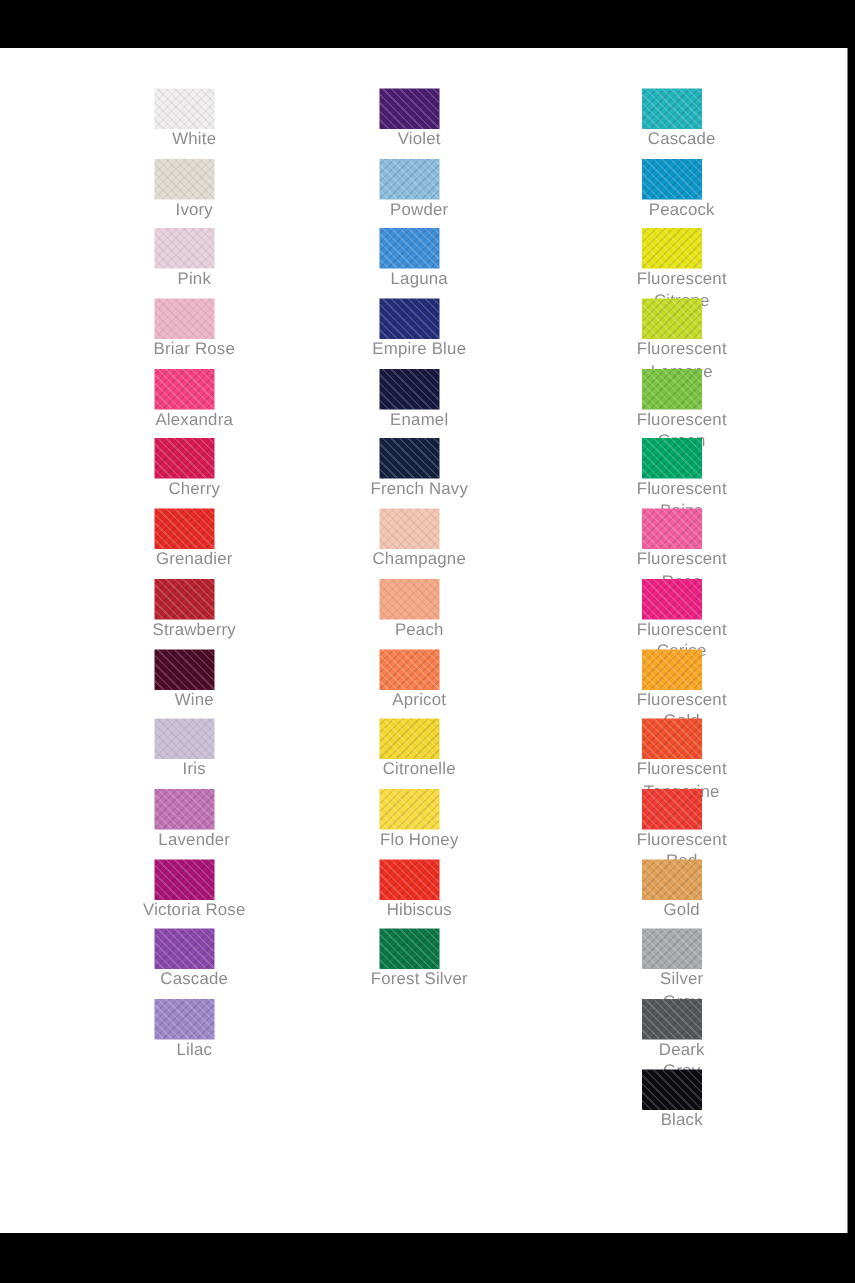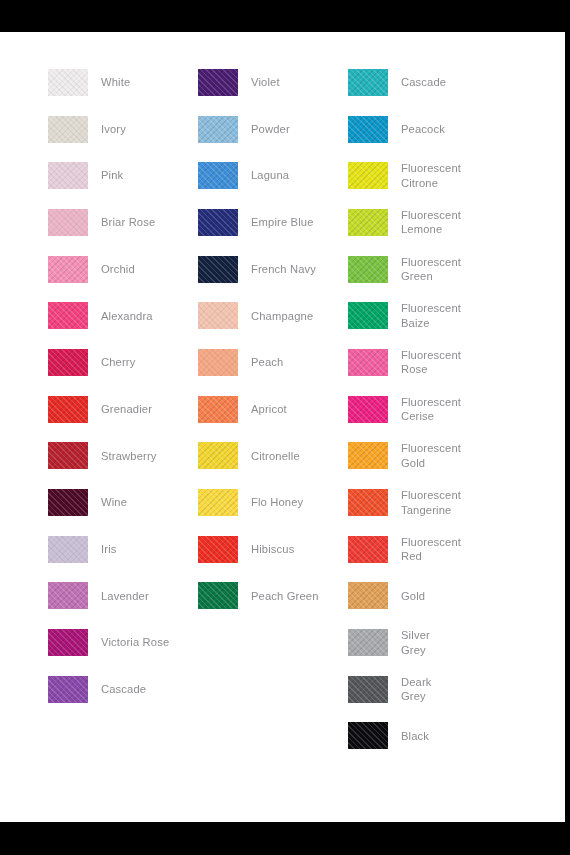--- a/index.html
+++ b/index.html
@@ -33,23 +33,24 @@
     left:48px; top:27px;
     width:500px;
     display:flex;
     flex-direction:row;
     align-items:flex-start;
   }
   .column { width:150px; flex:0 0 auto; }
   .column.wide { width:200px; }
   .swatch-row {
     display:flex;
-    flex-direction:row;
+    flex-direction:column;
     align-items:center;
     height:46.7px;
+    text-align:center;
   }
   .swatch {
     width:40px; height:27px;
     flex:0 0 auto;
     position:relative;
     overflow:hidden;
   }
   .swatch .tex {
     position:absolute; inset:0;
     background-image:
@@ -101,26 +102,20 @@
           </div>
           <div class="swatch-label">Pink</div>
         </div>
         <div class="swatch-row">
           <div class="swatch light-tex" style="background: rgb(238, 184, 203);">
             <span class="tex"></span>
           </div>
           <div class="swatch-label">Briar Rose</div>
         </div>
         <div class="swatch-row">
-          <div class="swatch" style="background: rgb(244, 144, 181);">
-            <span class="tex"></span>
-          </div>
-          <div class="swatch-label">Orchid</div>
-        </div>
-        <div class="swatch-row">
           <div class="swatch" style="background: rgb(244, 65, 127);">
             <span class="tex"></span>
           </div>
           <div class="swatch-label">Alexandra</div>
         </div>
         <div class="swatch-row">
           <div class="swatch" style="background: rgb(216, 26, 84);">
             <span class="tex"></span>
           </div>
           <div class="swatch-label">Cherry</div>
@@ -159,20 +154,26 @@
           <div class="swatch" style="background: rgb(170, 20, 118);">
             <span class="tex"></span>
           </div>
           <div class="swatch-label">Victoria Rose</div>
         </div>
         <div class="swatch-row">
           <div class="swatch" style="background: rgb(138, 72, 170);">
             <span class="tex"></span>
           </div>
           <div class="swatch-label">Cascade</div>
+        </div>
+        <div class="swatch-row">
+          <div class="swatch" style="background: rgb(157, 135, 201);">
+            <span class="tex"></span>
+          </div>
+          <div class="swatch-label">Lilac</div>
         </div>
       </div>
       <div class="column">
         <div class="swatch-row">
           <div class="swatch" style="background: rgb(75, 29, 113);">
             <span class="tex"></span>
           </div>
           <div class="swatch-label">Violet</div>
         </div>
         <div class="swatch-row">
@@ -187,20 +188,26 @@
           </div>
           <div class="swatch-label">Laguna</div>
         </div>
         <div class="swatch-row">
           <div class="swatch" style="background: rgb(36, 45, 122);">
             <span class="tex"></span>
           </div>
           <div class="swatch-label">Empire Blue</div>
         </div>
         <div class="swatch-row">
+          <div class="swatch" style="background: rgb(23, 24, 63);">
+            <span class="tex"></span>
+          </div>
+          <div class="swatch-label">Enamel</div>
+        </div>
+        <div class="swatch-row">
           <div class="swatch" style="background: rgb(19, 33, 63);">
             <span class="tex"></span>
           </div>
           <div class="swatch-label">French Navy</div>
         </div>
         <div class="swatch-row">
           <div class="swatch light-tex" style="background: rgb(243, 200, 180);">
             <span class="tex"></span>
           </div>
           <div class="swatch-label">Champagne</div>
@@ -232,21 +239,21 @@
         <div class="swatch-row">
           <div class="swatch" style="background: rgb(238, 46, 35);">
             <span class="tex"></span>
           </div>
           <div class="swatch-label">Hibiscus</div>
         </div>
         <div class="swatch-row">
           <div class="swatch" style="background: rgb(10, 119, 68);">
             <span class="tex"></span>
           </div>
-          <div class="swatch-label">Peach Green</div>
+          <div class="swatch-label">Forest Silver</div>
         </div>
       </div>
       <div class="column wide">
         <div class="swatch-row">
           <div class="swatch" style="background: rgb(34, 179, 187);">
             <span class="tex"></span>
           </div>
           <div class="swatch-label">Cascade</div>
         </div>
         <div class="swatch-row">

